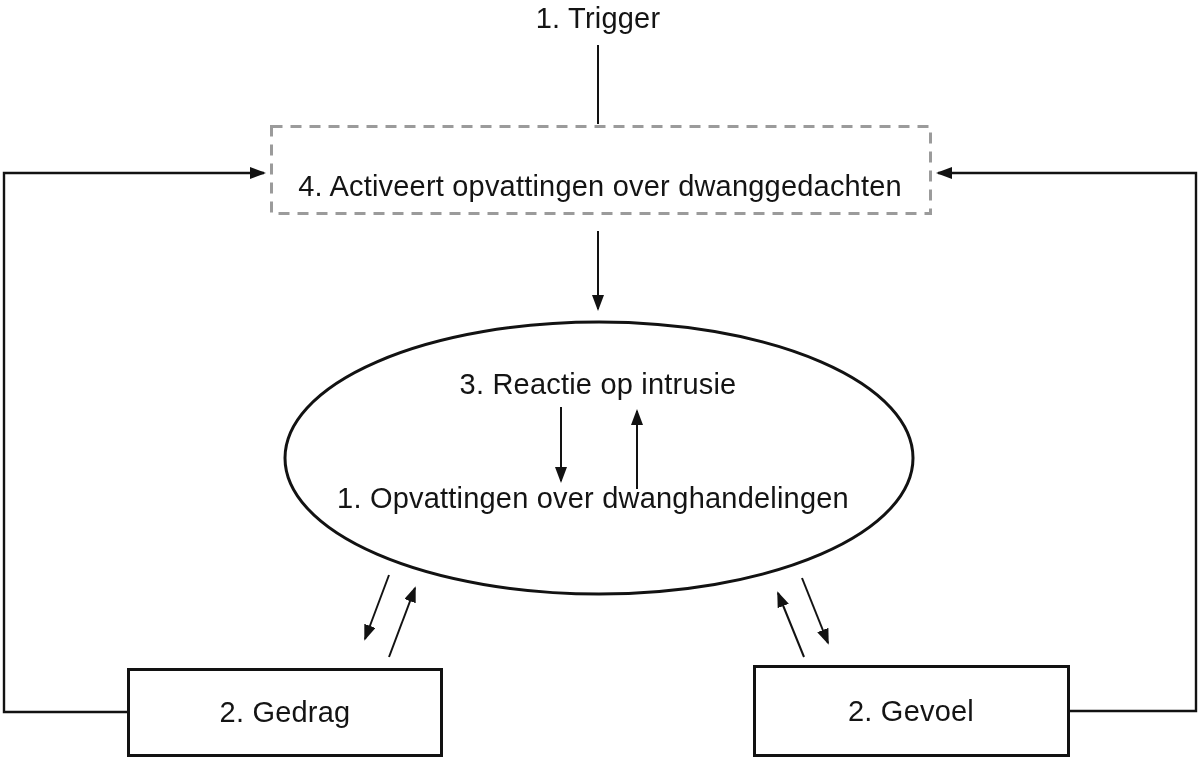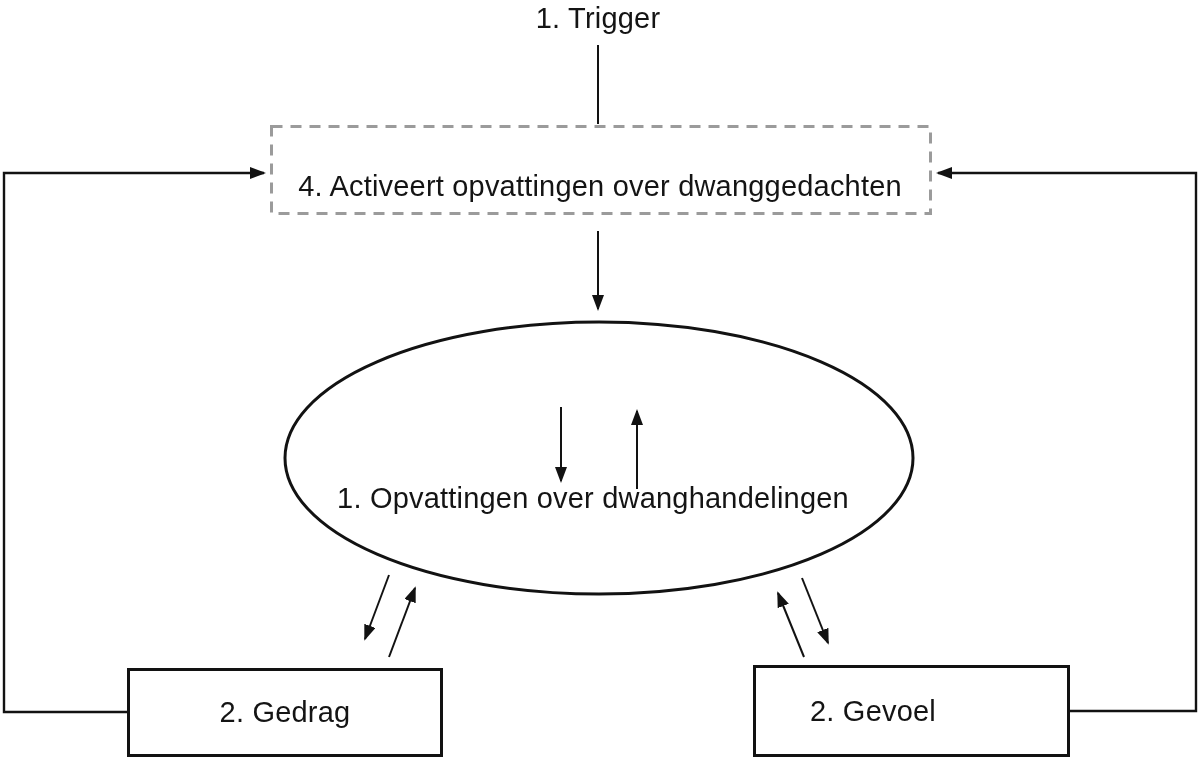--- a/index.html
+++ b/index.html
@@ -71,20 +71,21 @@
 
     <rect x="128.5" y="669.5" width="313" height="86" fill="#ffffff" stroke="#121212" stroke-width="3"></rect>
 
     <rect x="754.5" y="666.5" width="314" height="89" fill="#ffffff" stroke="#121212" stroke-width="3"></rect>
   </svg>
 
   <div class="label" style="left:598px; top:18px;">1. Trigger</div>
 
   <div class="label" style="left:600px; top:170px;margin-top:16px;">4. Activeert opvattingen over dwanggedachten</div>
 
+  <div class="label" style="left:598px; top:384px;">3. Reactie op intrusie</div>
 
   <div class="label" style="left:593px; top:498px;">1. Opvattingen over dwanghandelingen</div>
 
   <div class="label" style="left:285px; top:712px;">2. Gedrag</div>
 
-  <div class="label" style="left:873px; top:711px;">2. Gevoel</div>
+  <div class="label" style="left:911px; top:711px;">2. Gevoel</div>
 
 </div>
 
 </body></html>

